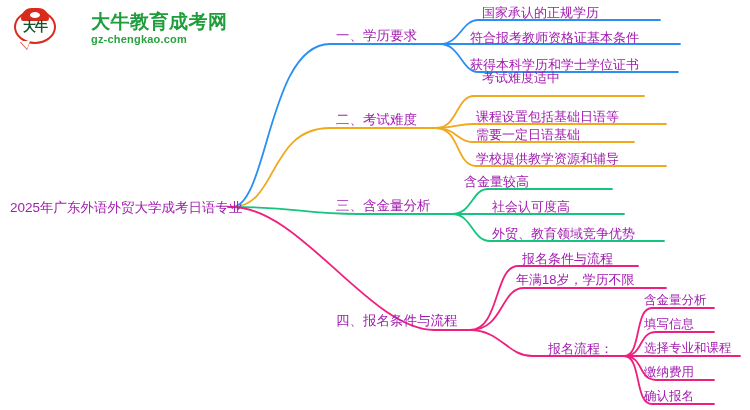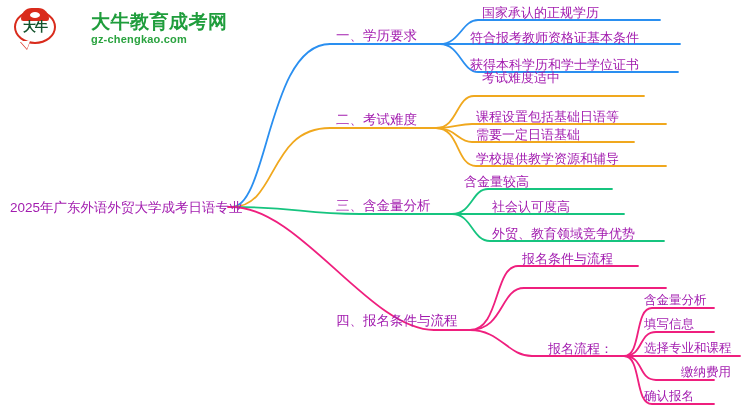--- a/index.html
+++ b/index.html
@@ -127,21 +127,22 @@
   <div class="node lvl2" style="left:476px;top:127px;">需要一定日语基础</div>
   <div class="node lvl1" style="left:336px;top:198px;">三、含金量分析</div>
 
   <div class="node lvl2" style="left:476px;top:151px;">学校提供教学资源和辅导</div>
   <div class="node lvl2" style="left:464px;top:174px;">含金量较高</div>
   <div class="node lvl2" style="left:492px;top:199px;">社会认可度高</div>
   <div class="node lvl1" style="left:336px;top:313px;">四、报名条件与流程</div>
 
   <div class="node lvl2" style="left:492px;top:226px;">外贸、教育领域竞争优势</div>
   <div class="node lvl2" style="left:522px;top:251px;">报名条件与流程</div>
+  <div class="node lvl2" style="left:516px;top:272px;">年满18岁，学历不限</div>
   <div class="node lvl2" style="left:548px;top:341px;">报名流程：</div>
 
   <div class="node lvl3" style="left:644px;top:293px;">含金量分析</div>
   <div class="node lvl3" style="left:644px;top:317px;">填写信息</div>
   <div class="node lvl3" style="left:644px;top:341px;">选择专业和课程</div>
-  <div class="node lvl3" style="left:644px;top:365px;padding-left:37px;">缴纳费用</div>
+  <div class="node lvl3" style="left:644px;top:365px;">缴纳费用</div>
   <div class="node lvl3" style="left:644px;top:389px;">确认报名</div>
 
 </div>
 
 </body></html>

